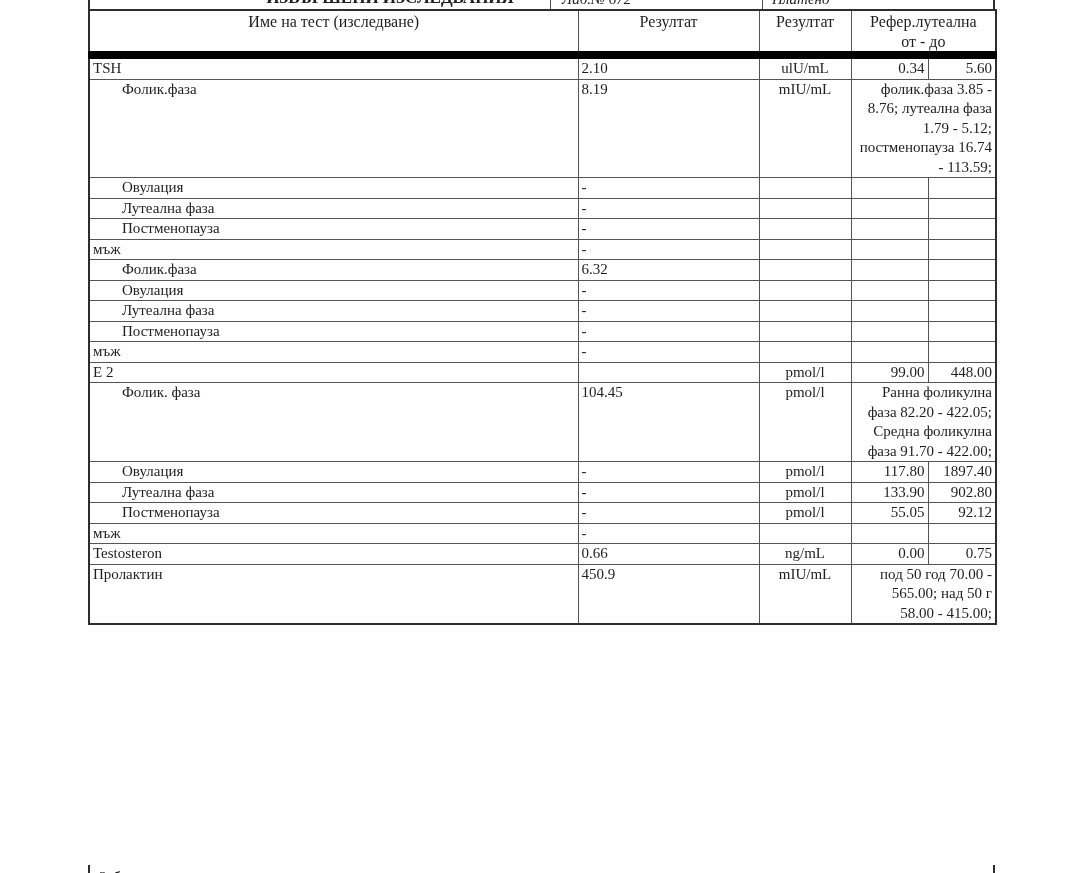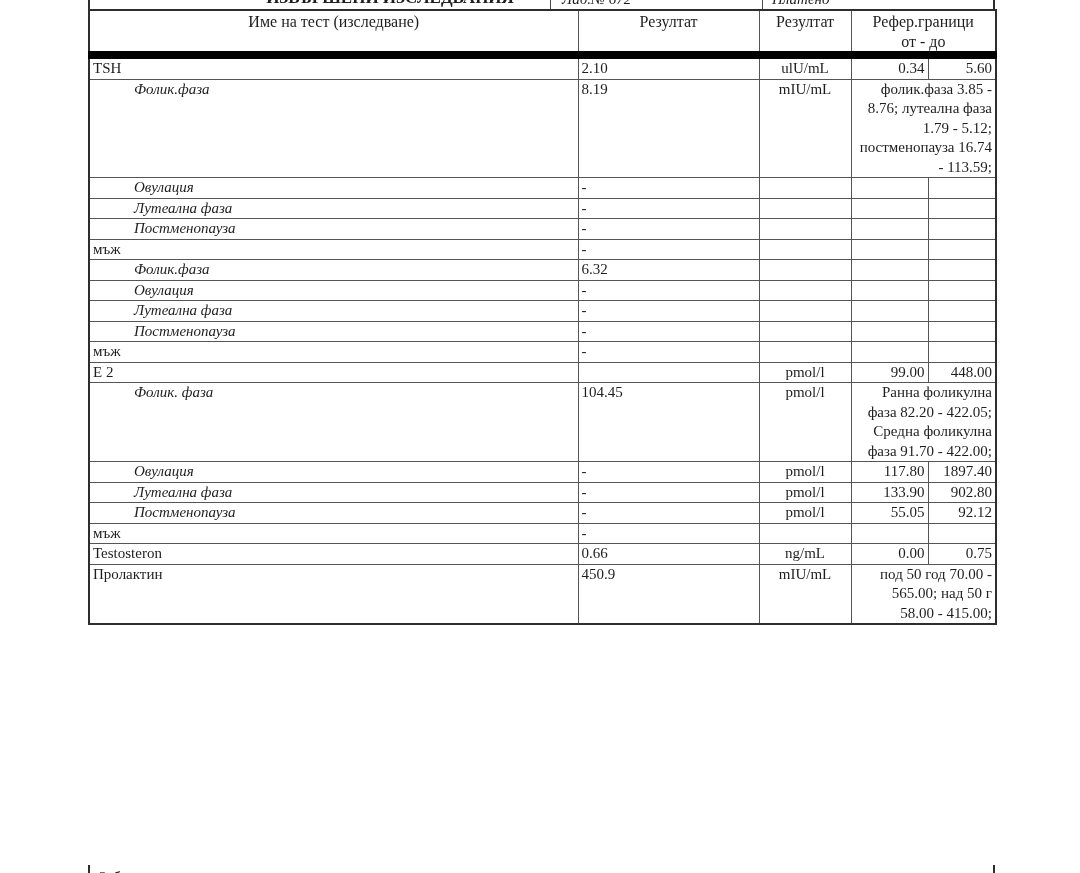--- a/index.html
+++ b/index.html
@@ -49,21 +49,21 @@
     line-height:19.5px;
     overflow:hidden;
   }
   table.lab thead th{
     font-weight:normal;font-size:16px;
     text-align:center;vertical-align:top;
     border-bottom:8px solid #000000;
     padding-top:1px;
   }
   td.c-name{text-align:left;padding-left:9px;margin-left:16px;}
-  td.c-name.indent{padding-left:44px;font-style:italic;}
+  td.c-name.indent{padding-left:32px;}
   td.c-result{text-align:left;}
   td.c-units{text-align:center;}
   td.c-ref{text-align:right;}
   
   .bottom-strip{
     position:absolute;left:88px;top:865px;width:907px;height:8px;
     overflow:hidden;
     border-left:2px solid #2e2e2e;border-right:2px solid #2e2e2e;
     box-sizing:border-box;
   }
@@ -92,21 +92,21 @@
       <col style="width:92px">
       <col style="width:77px">
       <col style="width:68px">
     </colgroup>
     <thead>
       <tr>
         <th>Име на тест (изследване)</th>
         <th>Резултат</th>
         <th>Резултат</th>
         <th colspan="2">
-          <div>Рефер.граници</div>
+          <div>Рефер.лутеална</div>
           <div>от - до</div>
         </th>
       </tr>
     </thead>
     <tbody id="lab-body">
         <tr>
           <td class="c-name">TSH</td>
           <td class="c-result">2.10</td>
           <td class="c-units">ulU/mL</td>
           <td class="c-ref">0.34</td>

